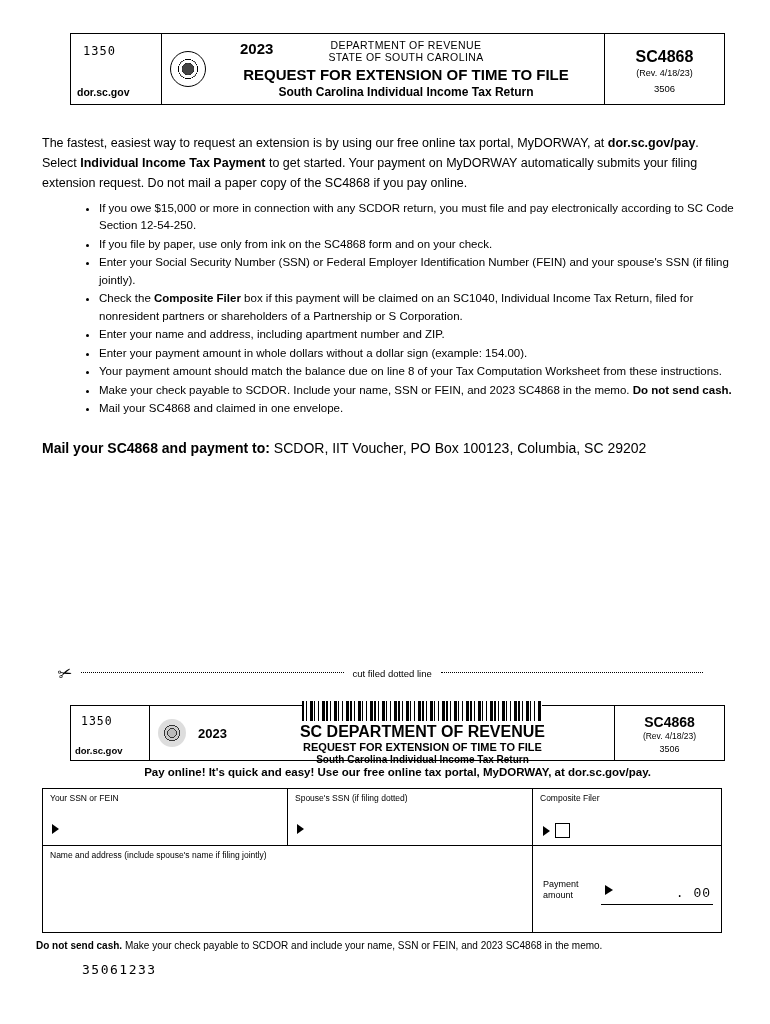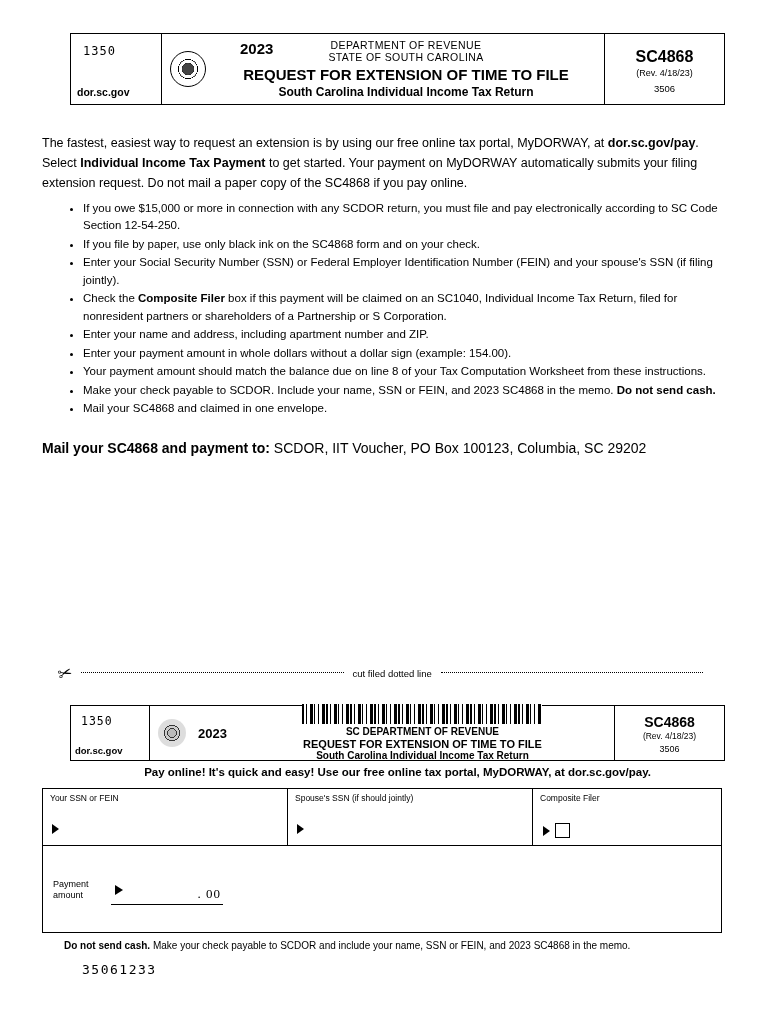--- a/index.html
+++ b/index.html
@@ -137,21 +137,21 @@
     position: absolute;
     left: 42px;
     top: 120px;
     width: 680px;
     font-size: 12.5px;
     line-height: 1.62;
     text-align: left;
   }
   ul.bullets {
     position: absolute;
-    left: 61px;
+    left: 77px;
     top: 200px;
     width: 640px;
     margin: 0;
     padding-left: 22px;
     font-size: 11.5px;
     line-height: 1.52;
   }
   ul.bullets li {
     margin-bottom: 1px;
   }
@@ -251,21 +251,21 @@
   }
   .barcode {
     height: 20px;
     width: 240px;
     margin: 0 auto 2px auto;
     background-image: repeating-linear-gradient(to right,
       #000 0 2px, #fff 2px 4px, #000 4px 5px, #fff 5px 8px,
       #000 8px 11px, #fff 11px 12px, #000 12px 13px, #fff 13px 16px,
       #000 16px 17px, #fff 17px 20px, #000 20px 23px, #fff 23px 24px);
   }
-  .v-dept { font-size: 10px; font-weight: bold; }
+  .v-dept { font-size: 16px; font-weight: bold; }
   .v-title { font-size: 11px; font-weight: bold; }
   .v-sub { font-size: 10px; font-weight: bold; }
   .v-right {
     width: 110px;
     border-left: 1px solid #000;
     text-align: center;
     padding-top: 8px;
     box-sizing: border-box;
   }
   .v-form { font-size: 14px; font-weight: bold; }
@@ -367,28 +367,28 @@
     position: absolute;
     left: 68px;
     right: 8px;
     top: 58px;
     border-bottom: 1px solid #000;
   }
   .pay-cents {
     position: absolute;
     right: 10px;
     top: 40px;
-    font-family: Liberation Serif, serif;
+    font-family: Liberation Mono, monospace;
     font-size: 13px;
     letter-spacing: 1px;
   }
 
   .footnote {
     position: absolute;
-    left: 64px;
+    left: 36px;
     top: 940px;
     font-size: 10px;
   }
   .barcode-num {
     position: absolute;
     left: 82px;
     top: 962px;
     font-family: "DejaVu Sans Mono", monospace;
     font-size: 13px;
     letter-spacing: 1.5px;
@@ -418,21 +418,21 @@
       <div class="hdr-form">SC4868</div>
       <div class="hdr-rev">(Rev. 4/18/23)</div>
       <div class="hdr-code">3506</div>
     </div>
   </div>
 
   <p class="intro"><span>The fastest, easiest way to request an extension is by using our free online tax portal, MyDORWAY, at </span><b>dor.sc.gov/pay</b><span>. Select </span><b>Individual Income Tax Payment</b><span> to get started. Your payment on MyDORWAY automatically submits your filing extension request. Do not mail a paper copy of the SC4868 if you pay online.</span></p>
 
   <ul class="bullets">
     <li>If you owe $15,000 or more in connection with any SCDOR return, you must file and pay electronically according to SC Code Section 12-54-250.</li>
-    <li>If you file by paper, use only black ink on the SC4868 form and on your check.</li>
+    <li>If you file by paper, use only from ink on the SC4868 form and on your check.</li>
     <li>Enter your Social Security Number (SSN) or Federal Employer Identification Number (FEIN)  and your spouse's SSN (if filing jointly).</li>
     <li>Check the <b>Composite Filer</b> box if this payment will be claimed on an SC1040, Individual Income Tax Return, filed for nonresident partners or shareholders of a Partnership or S Corporation.</li>
     <li>Enter your name and address, including apartment number and ZIP.</li>
     <li>Enter your payment amount in whole dollars without a dollar sign (example: 154.00).</li>
     <li>Your payment amount should match the balance due on line 8 of your Tax Computation Worksheet from these instructions.</li>
     <li>Make your check payable to SCDOR. Include your name, SSN or FEIN, and 2023 SC4868 in the memo. <b>Do not send cash.</b></li>
     <li>Mail your SC4868 and claimed in one envelope.</li>
   </ul>
 
   <div class="mailto"><b>Mail your SC4868 and payment to:</b><span> SCDOR, IIT Voucher, PO Box 100123, Columbia, SC 29202</span></div>
@@ -468,30 +468,33 @@
 
   <div class="payonline">Pay online! It's quick and easy! Use our free online tax portal, MyDORWAY, at dor.sc.gov/pay.</div>
 
   <div class="fields">
     <div class="frow1">
       <div class="cell cell-ssn">
         <div class="cell-label">Your SSN or FEIN</div>
         <div class="arrow"></div>
       </div>
       <div class="cell cell-spouse">
-        <div class="cell-label">Spouse's SSN (if should jointly)</div>
+        <div class="cell-label">Spouse's SSN (if filing dotted)</div>
         <div class="arrow"></div>
       </div>
       <div class="cell cell-comp">
         <div class="cell-label">Composite Filer</div>
         <div class="comp-arrow"></div>
         <div class="checkbox"></div>
       </div>
     </div>
     <div class="frow2">
+      <div class="cell cell-name">
+        <div class="cell-label">Name and address (include spouse's name if filing jointly)</div>
+      </div>
       <div class="cell cell-pay">
         <div class="pay-label">Payment<br>amount</div>
         <div class="pay-arrow"></div>
         <div class="pay-line"></div>
         <div class="pay-cents">. 00</div>
       </div>
     </div>
   </div>
 
   <div class="footnote"><b>Do not send cash.</b><span> Make your check payable to SCDOR and include your name, SSN or FEIN, and 2023 SC4868 in the memo.</span></div>

